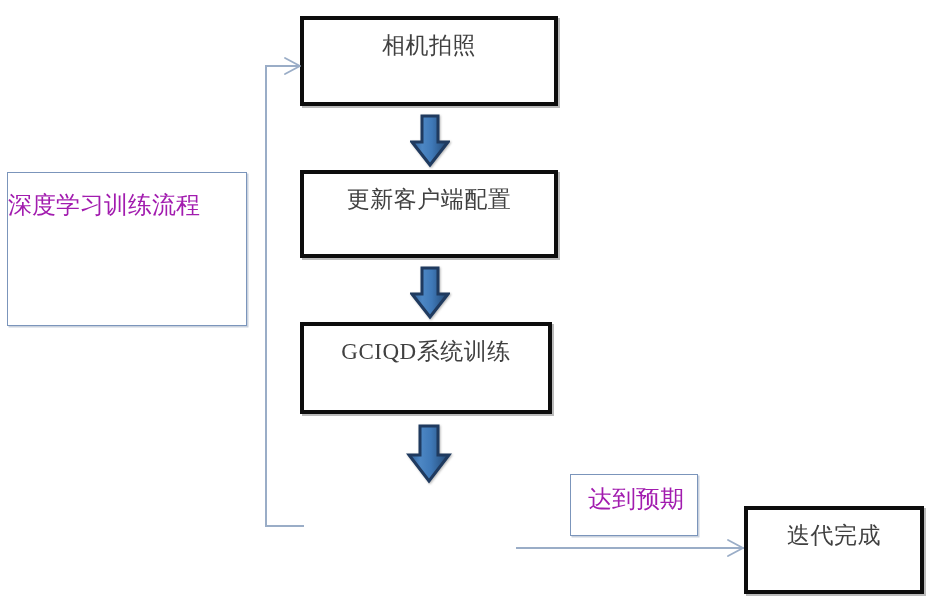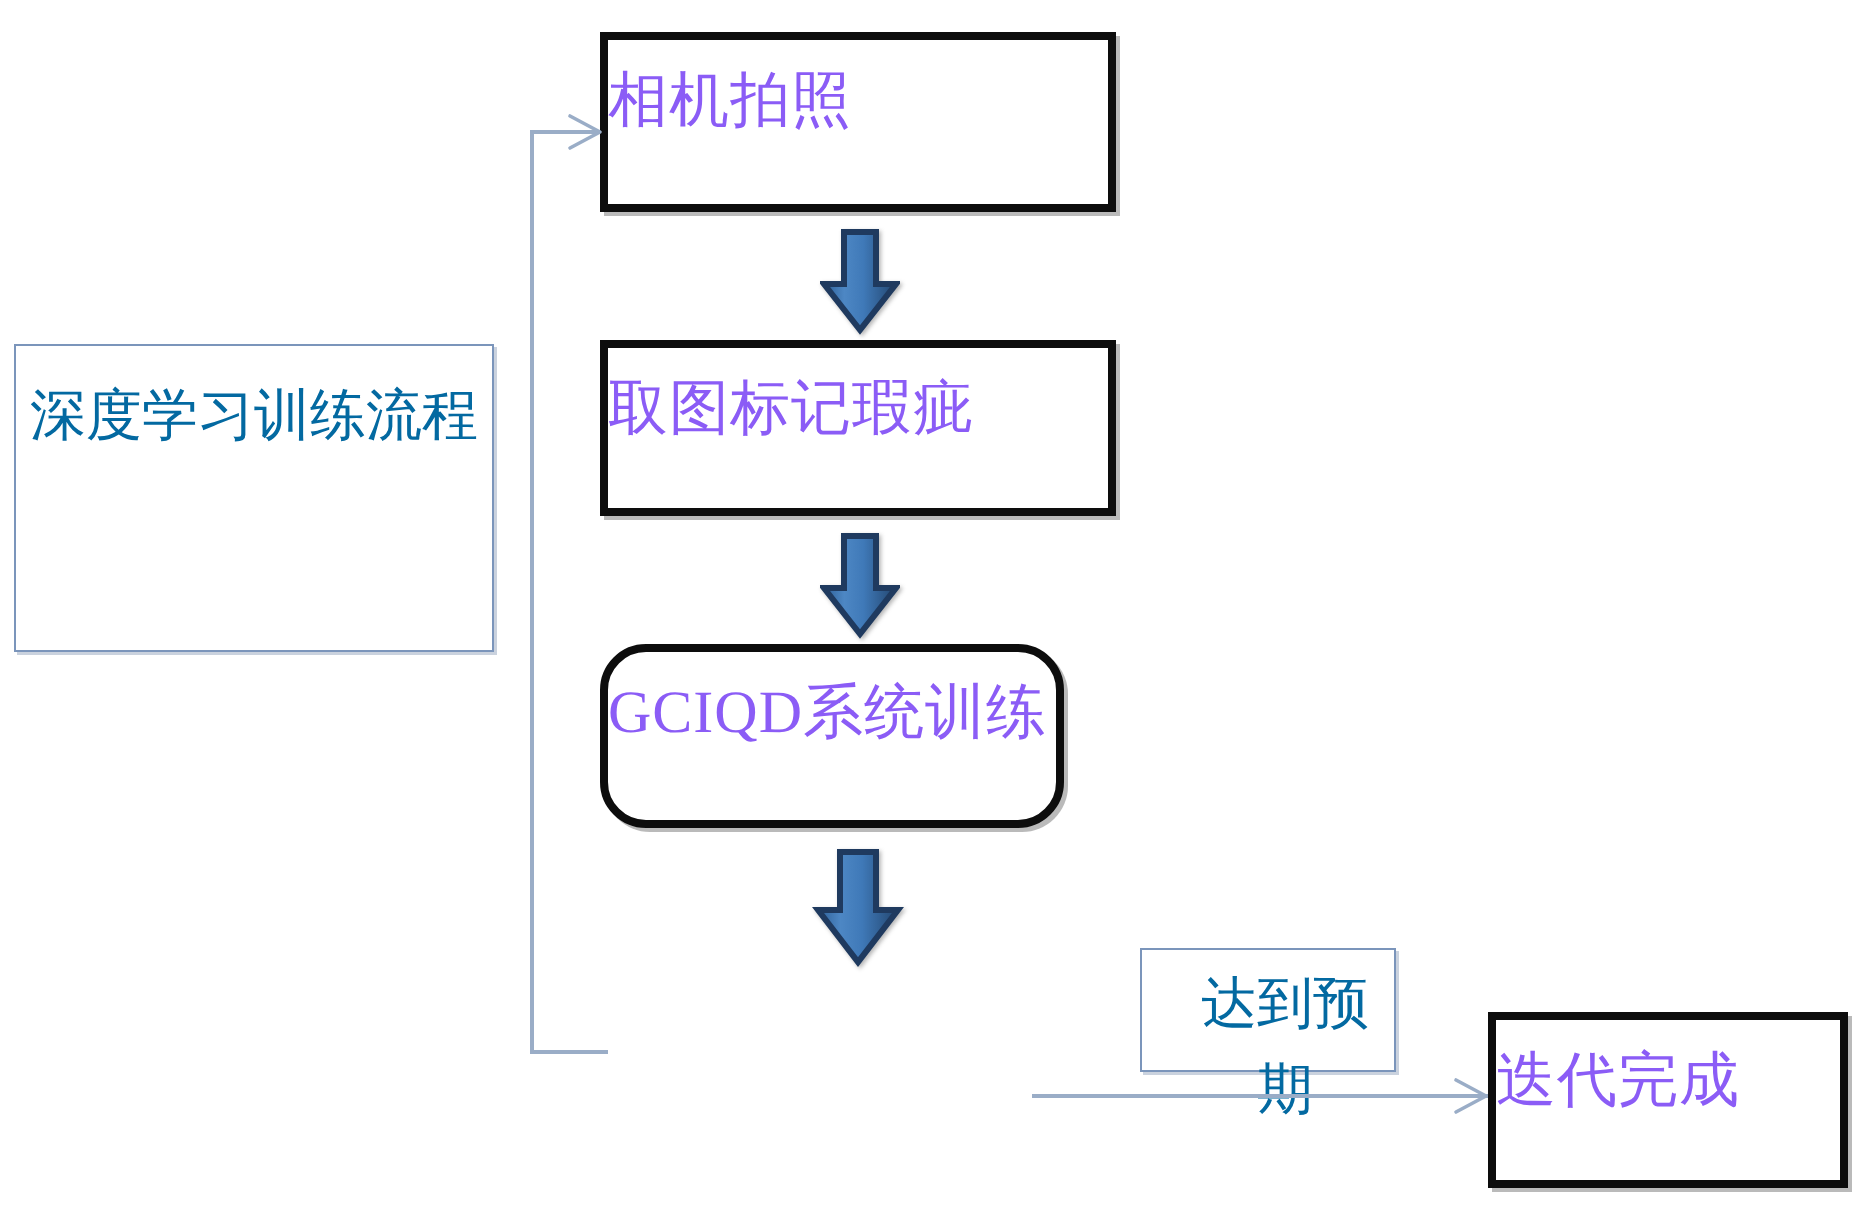--- a/index.html
+++ b/index.html
@@ -24,43 +24,43 @@
   .proc-box {
     position: absolute;
     background: #ffffff;
     border: 4px solid #0d0d0d;
     box-sizing: border-box;
     box-shadow: 2px 2px 0 0 rgba(130,130,130,0.55);
   }
   .proc-box .box-label {
     display: block;
     width: 100%;
-    font-size: 30px;
+    text-align: center;
+    font-size: 23px;
     line-height: 1.24;
-    color: #8b5cf6;
+    color: #404040;
     letter-spacing: 0.5px;
     white-space: pre-line;
   }
   .proc-box.pad-top .box-label { padding-top: 12px; }
 
   
   .note-box {
     position: absolute;
     background: #ffffff;
     border: 1.5px solid #7b95bb;
     box-sizing: border-box;
     box-shadow: 1.5px 1.5px 0 0 rgba(150,165,190,0.5);
   }
   .note-box .note-label {
     display: block;
     width: 100%;
-    text-align: center;
-    font-size: 28px;
+    font-size: 24px;
     line-height: 1.55;
-    color: #0369a1;
+    color: #a21caf;
     white-space: pre-line;
   }
 
   
   .block-arrow {
     position: absolute;
     filter: drop-shadow(1.5px 1.5px 1px rgba(90,90,90,0.45));
   }
   .block-arrow svg { display: block; }
 
@@ -82,24 +82,24 @@
 
   <div class="note-box" style="left:7px; top:172px; width:240px; height:154px;">
     <span class="note-label" style="padding-top:14px;">深度学习训练流程</span>
   </div>
 
   <div class="proc-box pad-top" style="left:300px; top:16px; width:258px; height:90px;">
     <span class="box-label">相机拍照</span>
   </div>
 
   <div class="proc-box pad-top" style="left:300px; top:170px; width:258px; height:88px;">
-    <span class="box-label">取图标记瑕疵</span>
+    <span class="box-label">更新客户端配置</span>
   </div>
 
-  <div class="proc-box pad-top" style="left:300px; top:322px; width:232px; height:92px;border-radius:23px;">
+  <div class="proc-box pad-top" style="left:300px; top:322px; width:252px; height:92px;">
     <span class="box-label">GCIQD系统训练</span>
   </div>
 
 
   <div class="proc-box pad-top" style="left:744px; top:506px; width:180px; height:88px;">
     <span class="box-label">迭代完成</span>
   </div>
 
   <div class="note-box" style="left:570px; top:474px; width:128px; height:62px;padding-left:17px;">
     <span class="note-label" style="padding-top:6px;">达到预期</span>

